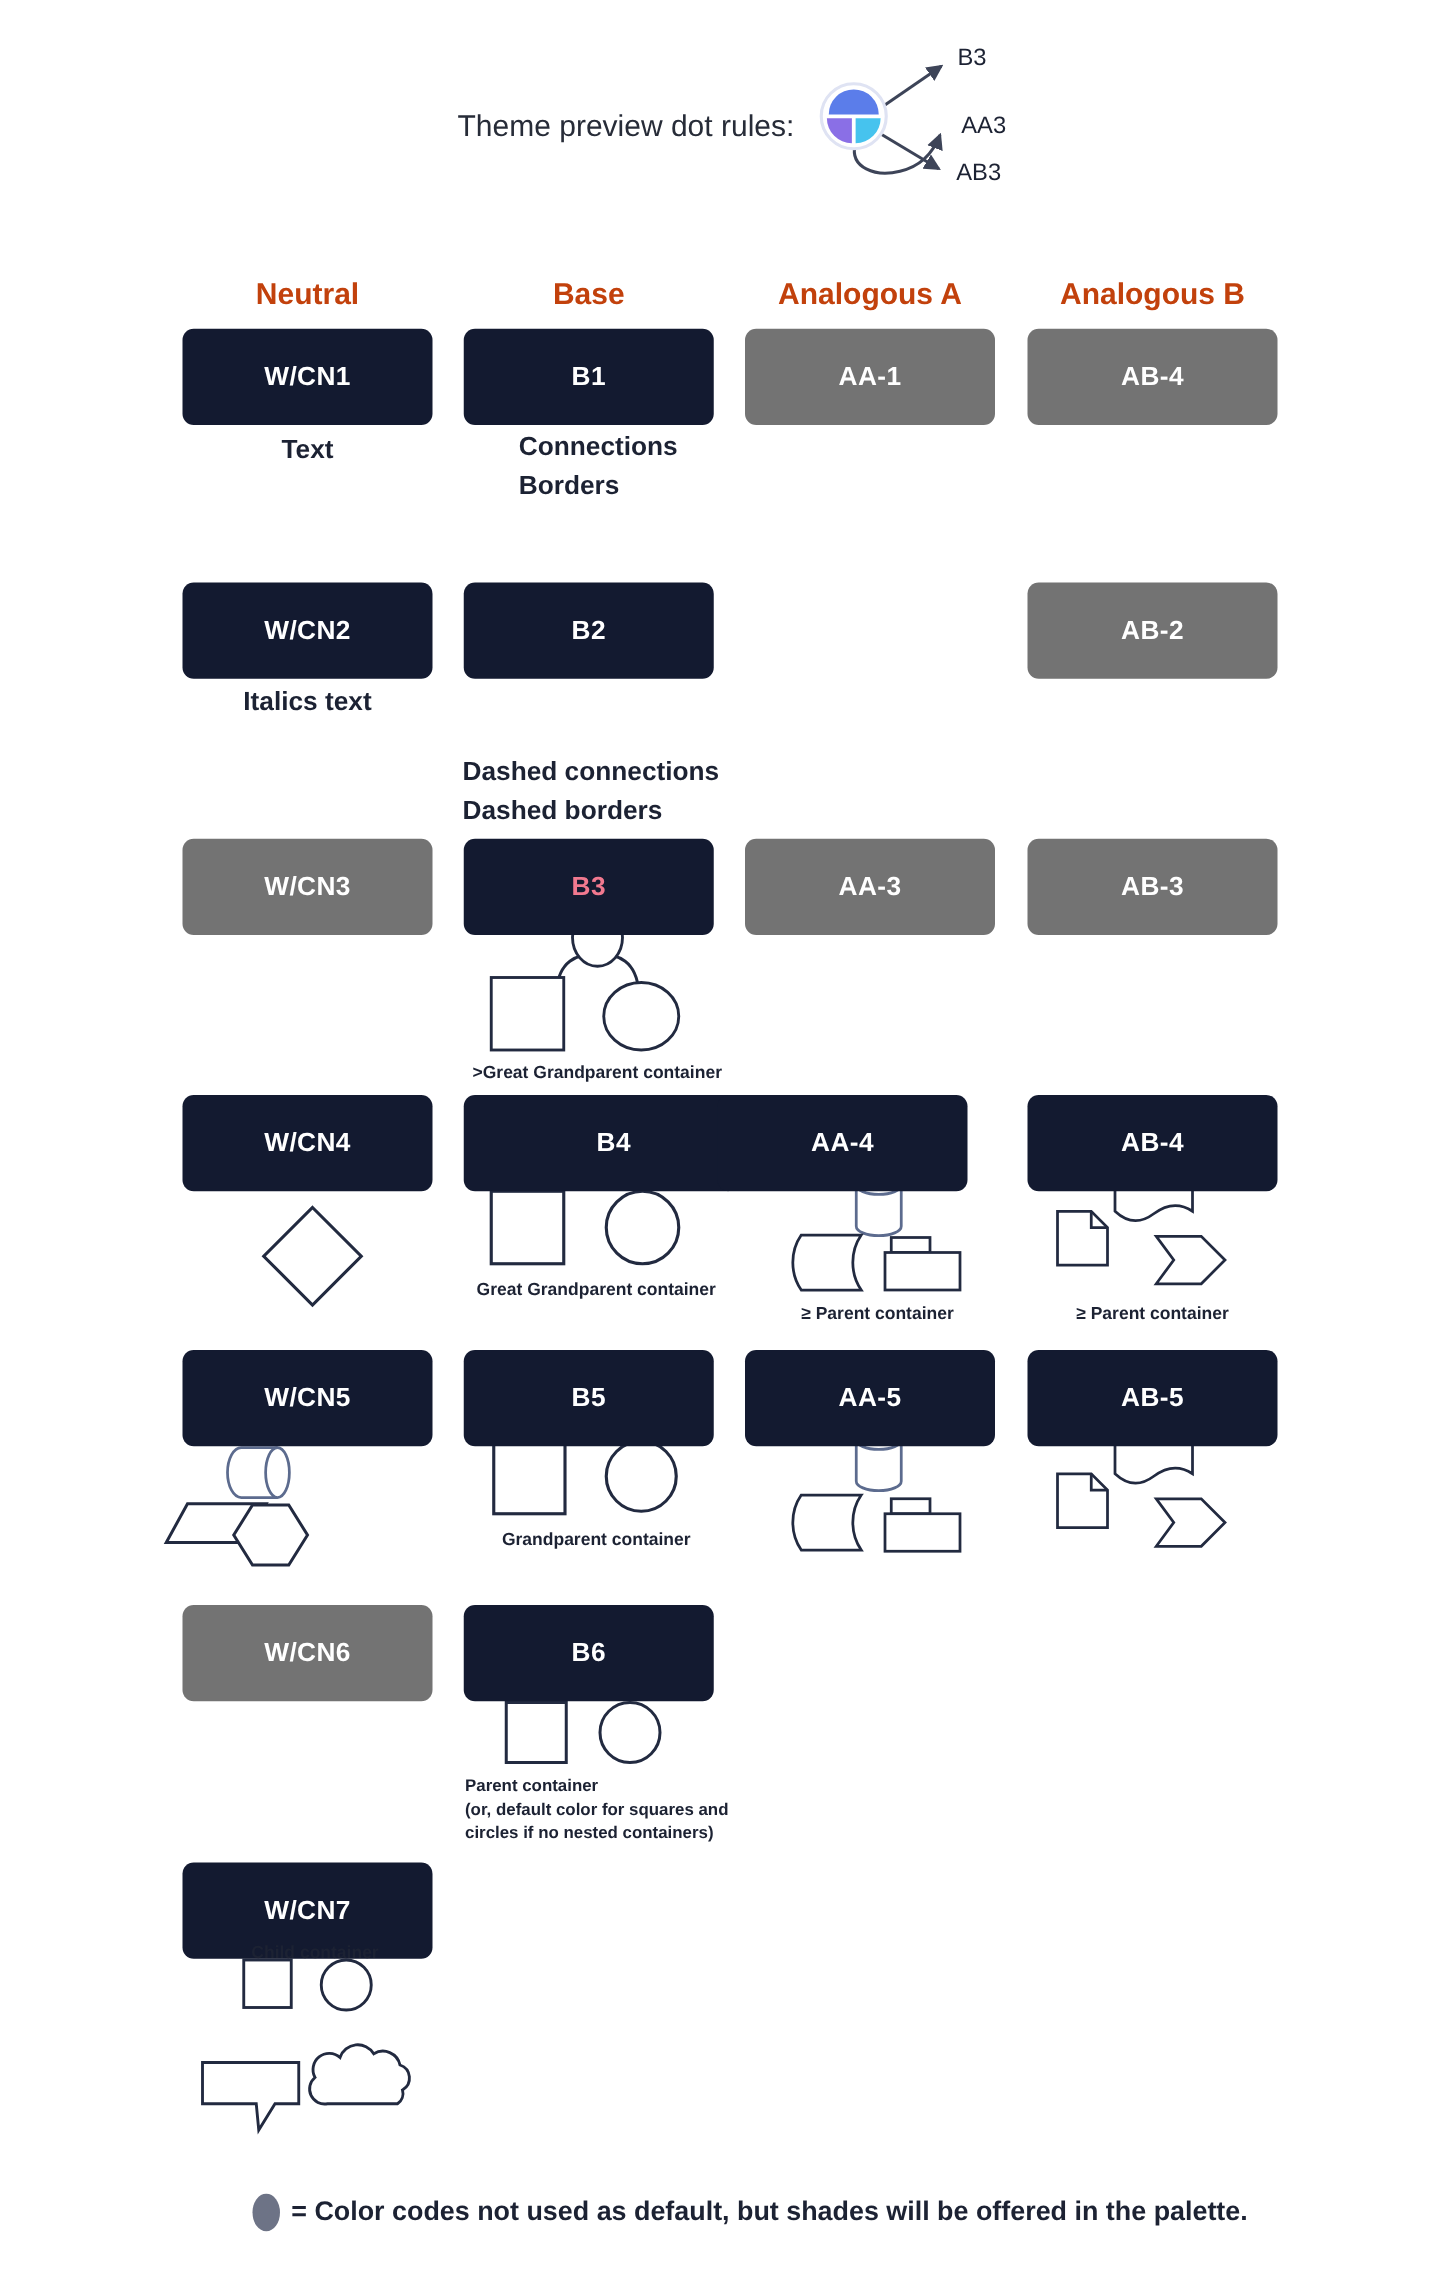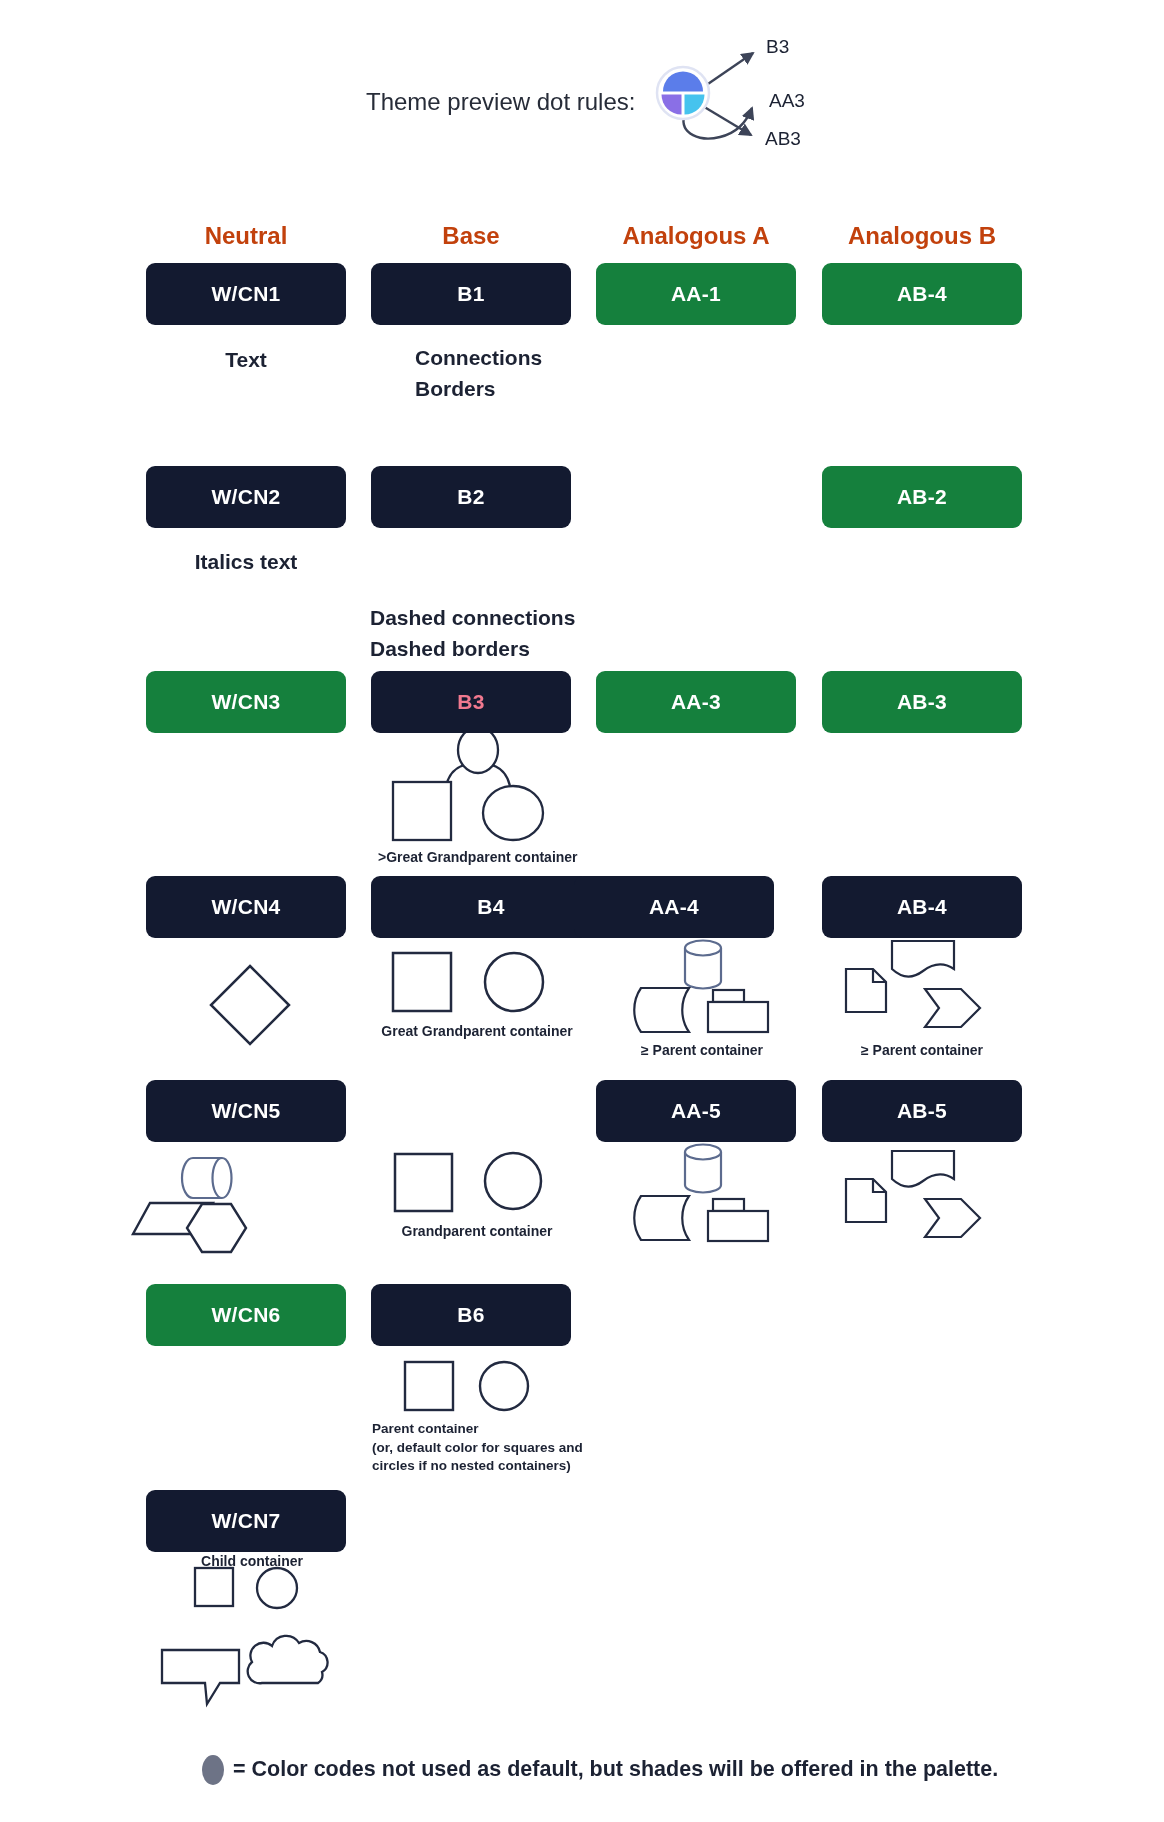--- a/index.html
+++ b/index.html
@@ -5,26 +5,26 @@
   html,body{margin:0;padding:0;background:#ffffff;}
   #canvas{
     position:relative;width:1164px;height:1822px;background:#ffffff;overflow:hidden;
     font-family:"Liberation Sans", sans-serif;color:#1c2233;
   }
   .abs{position:absolute;}
   .title{font-size:24px;font-weight:400;color:#272c38;white-space:nowrap;}
   .dotlabel{font-size:19px;font-weight:400;color:#1c2233;white-space:nowrap;}
   .hdr{width:200px;text-align:center;font-size:24px;font-weight:700;color:#c2410c;}
   .swatch{
-    width:200px;height:62px;border-radius:9px;
+    width:200px;height:77px;border-radius:9px;
     display:flex;align-items:center;justify-content:center;
     font-size:21px;font-weight:700;color:#ffffff;letter-spacing:.3px;
   }
   .dark{background:#131a30;}
-  .gray{background:#15803d;}
+  .gray{background:#737373;}
   .pink{color:#f1798f;}
   .cap{font-weight:700;color:#1c2233;white-space:pre-line;}
   .cap-lg{font-size:21px;line-height:31px;}
   .cap-sm{font-size:14px;line-height:18px;}
   .cap-xs{font-size:13.5px;line-height:18.5px;}
   .center{text-align:center;}
   .legend-text{font-size:21.5px;font-weight:700;color:#1c2233;white-space:nowrap;}
   .legend-dot{width:22px;height:30px;border-radius:50%;background:#6d7386;}
   svg{display:block;}
   #overlay{position:absolute;left:0;top:0;pointer-events:none;}
@@ -179,20 +179,21 @@
   <div class="abs swatch dark" style="left:146px;top:876px;">W/CN4</div>
   <div class="abs swatch dark" style="left:371px;top:876px;padding-left:20px;">B4</div>
   <div class="abs swatch dark" style="left:574px;top:876px;">AA-4</div>
   <div class="abs swatch dark" style="left:822px;top:876px;">AB-4</div>
 
   <div class="abs cap cap-sm center" style="left:373px;top:1022px;width:208px;">Great Grandparent container</div>
   <div class="abs cap cap-sm center" style="left:596px;top:1041px;width:212px;">≥  Parent container</div>
   <div class="abs cap cap-sm center" style="left:822px;top:1041px;width:200px;">≥ Parent container</div>
 
   <div class="abs swatch dark" style="left:146px;top:1080px;">W/CN5</div>
+  <div class="abs swatch dark" style="left:371px;top:1080px;">B5</div>
   <div class="abs swatch dark" style="left:596px;top:1080px;">AA-5</div>
   <div class="abs swatch dark" style="left:822px;top:1080px;">AB-5</div>
 
   <div class="abs cap cap-sm center" style="left:373px;top:1222px;width:208px;">Grandparent container</div>
 
   <div class="abs swatch gray" style="left:146px;top:1284px;">W/CN6</div>
   <div class="abs swatch dark" style="left:371px;top:1284px;">B6</div>
 
   <div class="abs cap cap-xs" style="left:372px;top:1420px;">Parent container
 (or, default color for squares and

